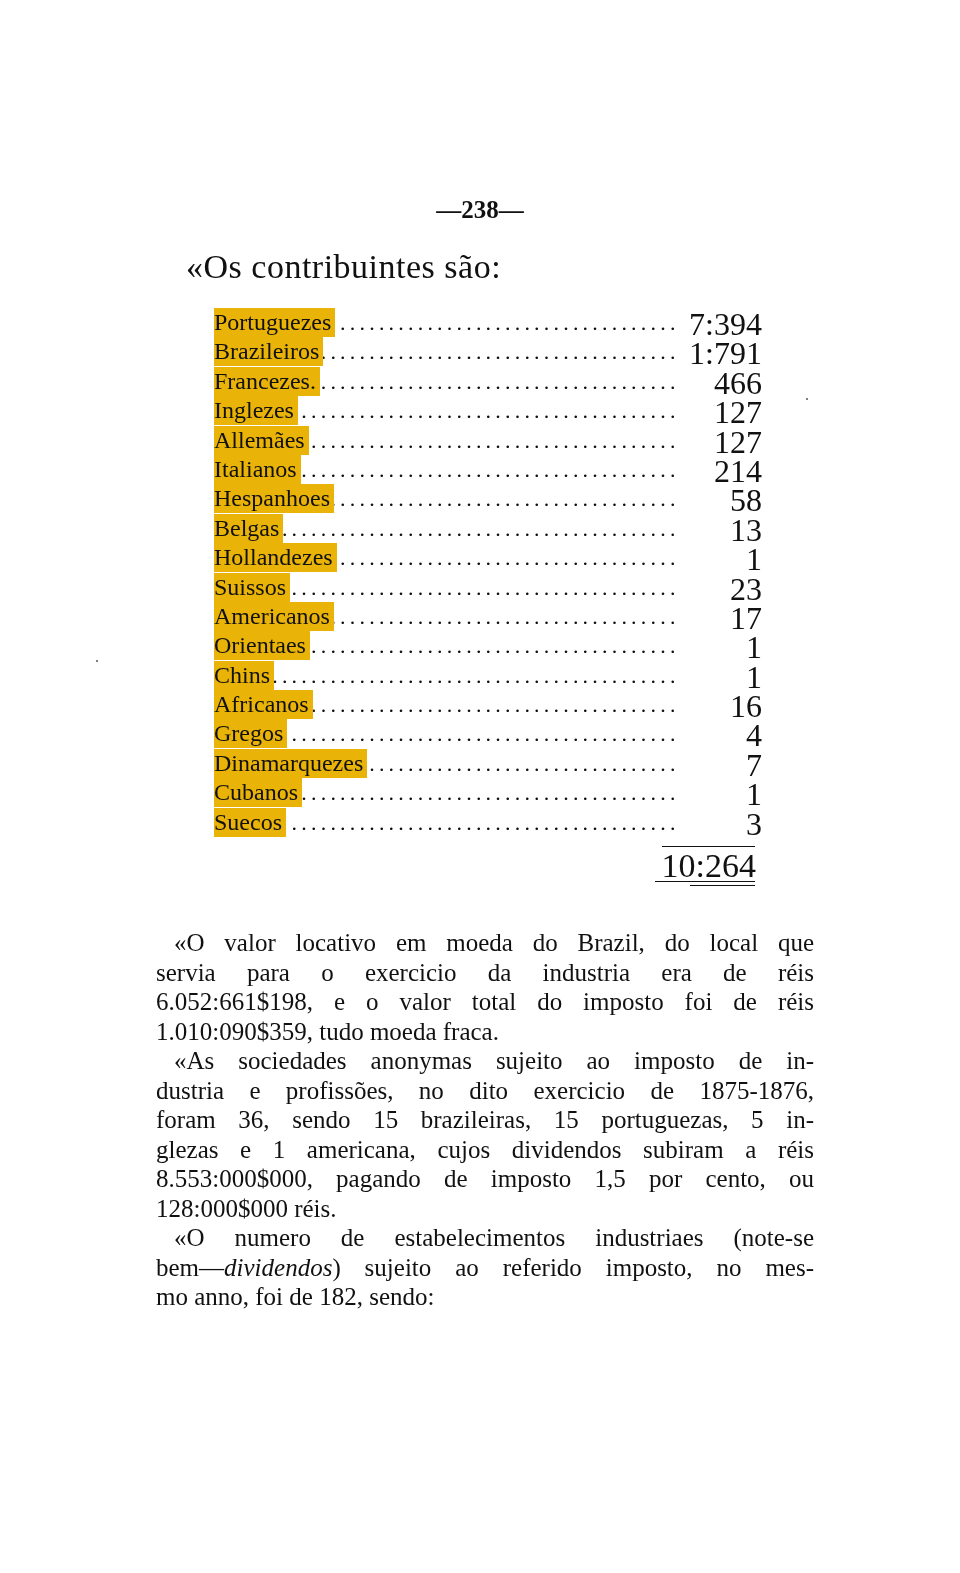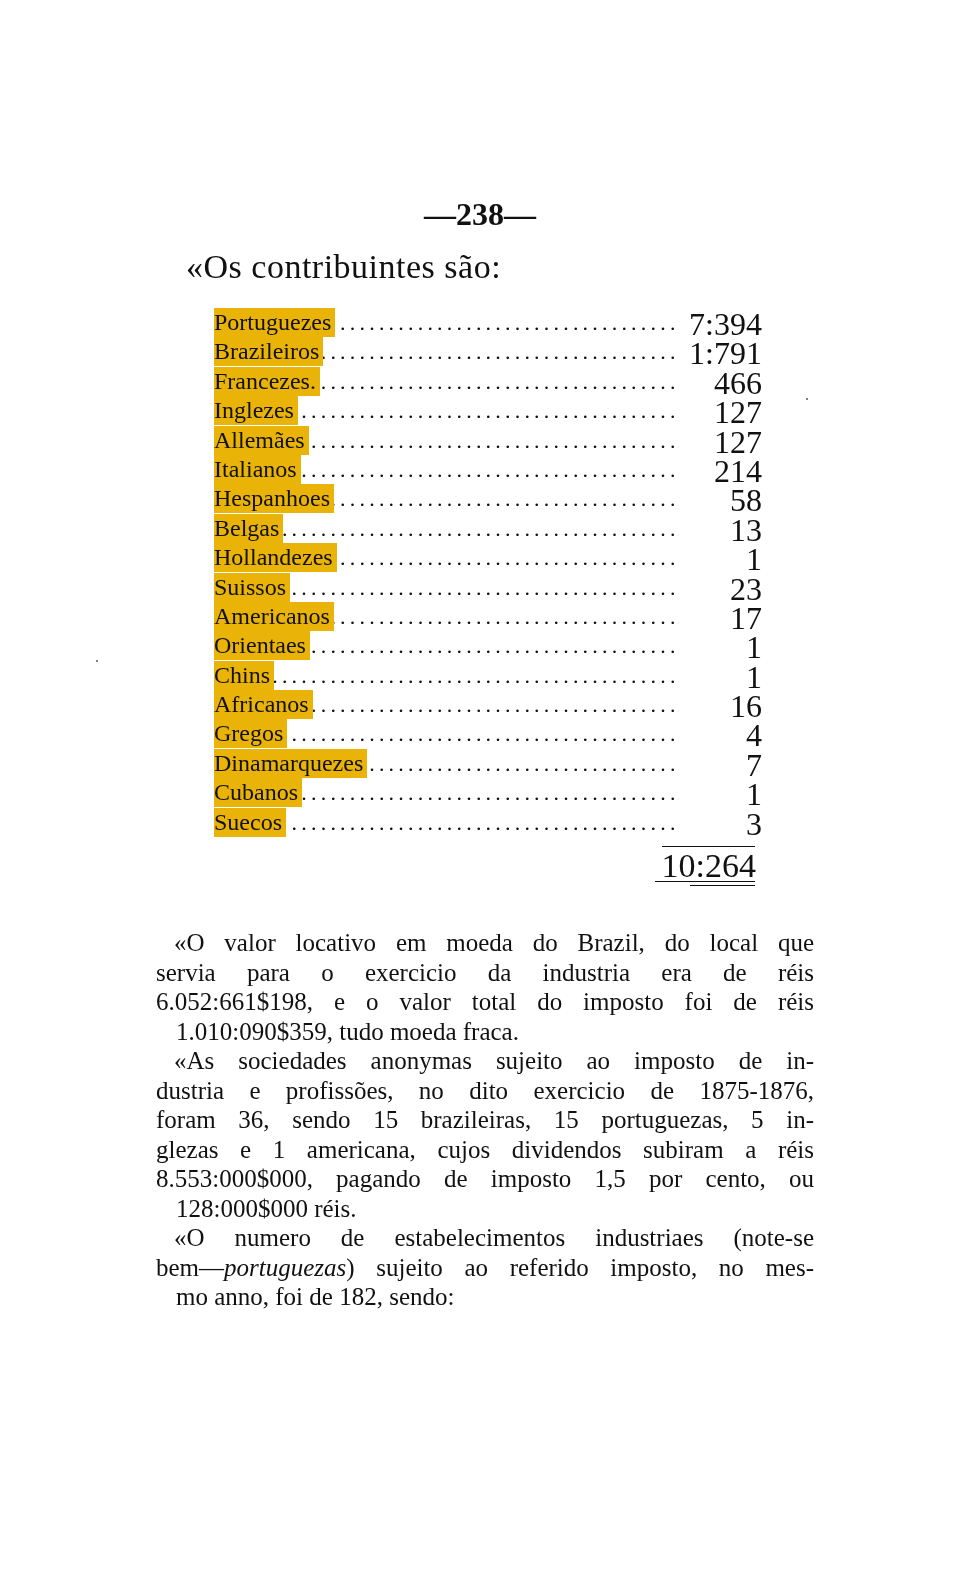--- a/index.html
+++ b/index.html
@@ -14,21 +14,21 @@
       overflow: hidden;
       font-family: "Liberation Serif", "DejaVu Serif", serif;
       color: #111111;
     }
     .page-number {
       position: absolute;
       top: 196px;
       left: 0;
       width: 960px;
       text-align: center;
-      font-size: 32px;
+      font-size: 25px;
       font-weight: bold;
       letter-spacing: 0px;
     }
     .intro {
       position: absolute;
       top: 248px;
       left: 186px;
       font-size: 34px;
       letter-spacing: 0.5px;
     }
@@ -119,21 +119,20 @@
     }
     .body-text p .justline {
       display: block;
       text-align: justify;
       text-align-last: justify;
     }
     .body-text p .lastline {
       display: block;
       text-align: left;
       text-align-last: left;
-      margin-left: 20px;
     }
     .body-text p .justline.first,
     .body-text p .lastline.first {
       text-indent: 18px;
     }
     .ital {
       font-style: italic;
     }
     .speck {
       position: absolute;
@@ -258,19 +257,19 @@
   <p>
     <span class="justline first">«As sociedades anonymas sujeito ao imposto de in-</span>
     <span class="justline" style="text-indent:0">dustria e profissões, no dito exercicio de 1875-1876,</span>
     <span class="justline" style="text-indent:0">foram 36, sendo 15 brazileiras, 15 portuguezas, 5 in-</span>
     <span class="justline" style="text-indent:0">glezas e 1 americana, cujos dividendos subiram a réis</span>
     <span class="justline" style="text-indent:0">8.553:000$000, pagando de imposto 1,5 por cento, ou</span>
     <span class="lastline" style="text-indent:0">128:000$000 réis.</span>
   </p>
   <p>
     <span class="justline first">«O numero de estabelecimentos industriaes (note-se</span>
-    <span class="justline" style="text-indent:0"><span>bem—</span><span class="ital">portuguezas</span><span>) sujeito ao referido imposto, no mes-</span></span>
+    <span class="justline" style="text-indent:0"><span>bem—</span><span class="ital">dividendos</span><span>) sujeito ao referido imposto, no mes-</span></span>
     <span class="lastline" style="text-indent:0">mo anno, foi de 182, sendo:</span>
   </p>
 </div>
 
 <div class="speck" style="left:96px; top:660px;"></div>
 <div class="speck" style="left:806px; top:398px;"></div>
 
 </body></html>

